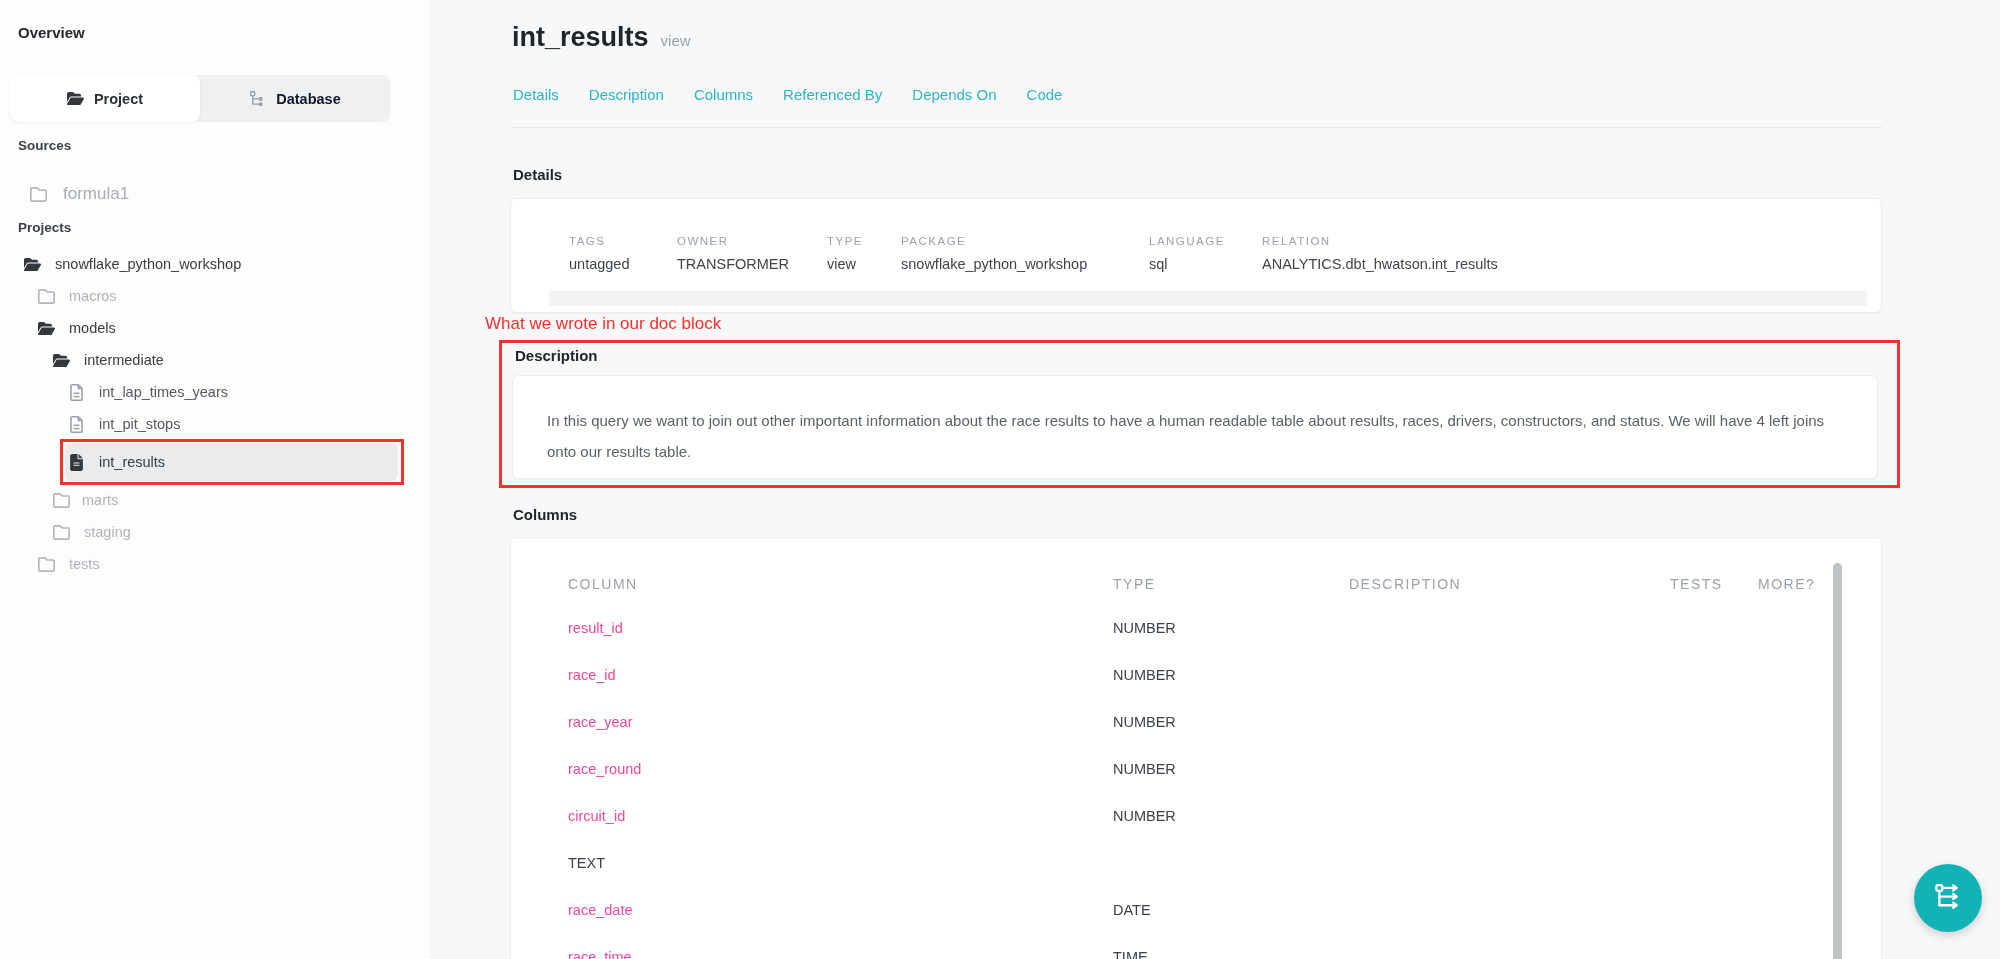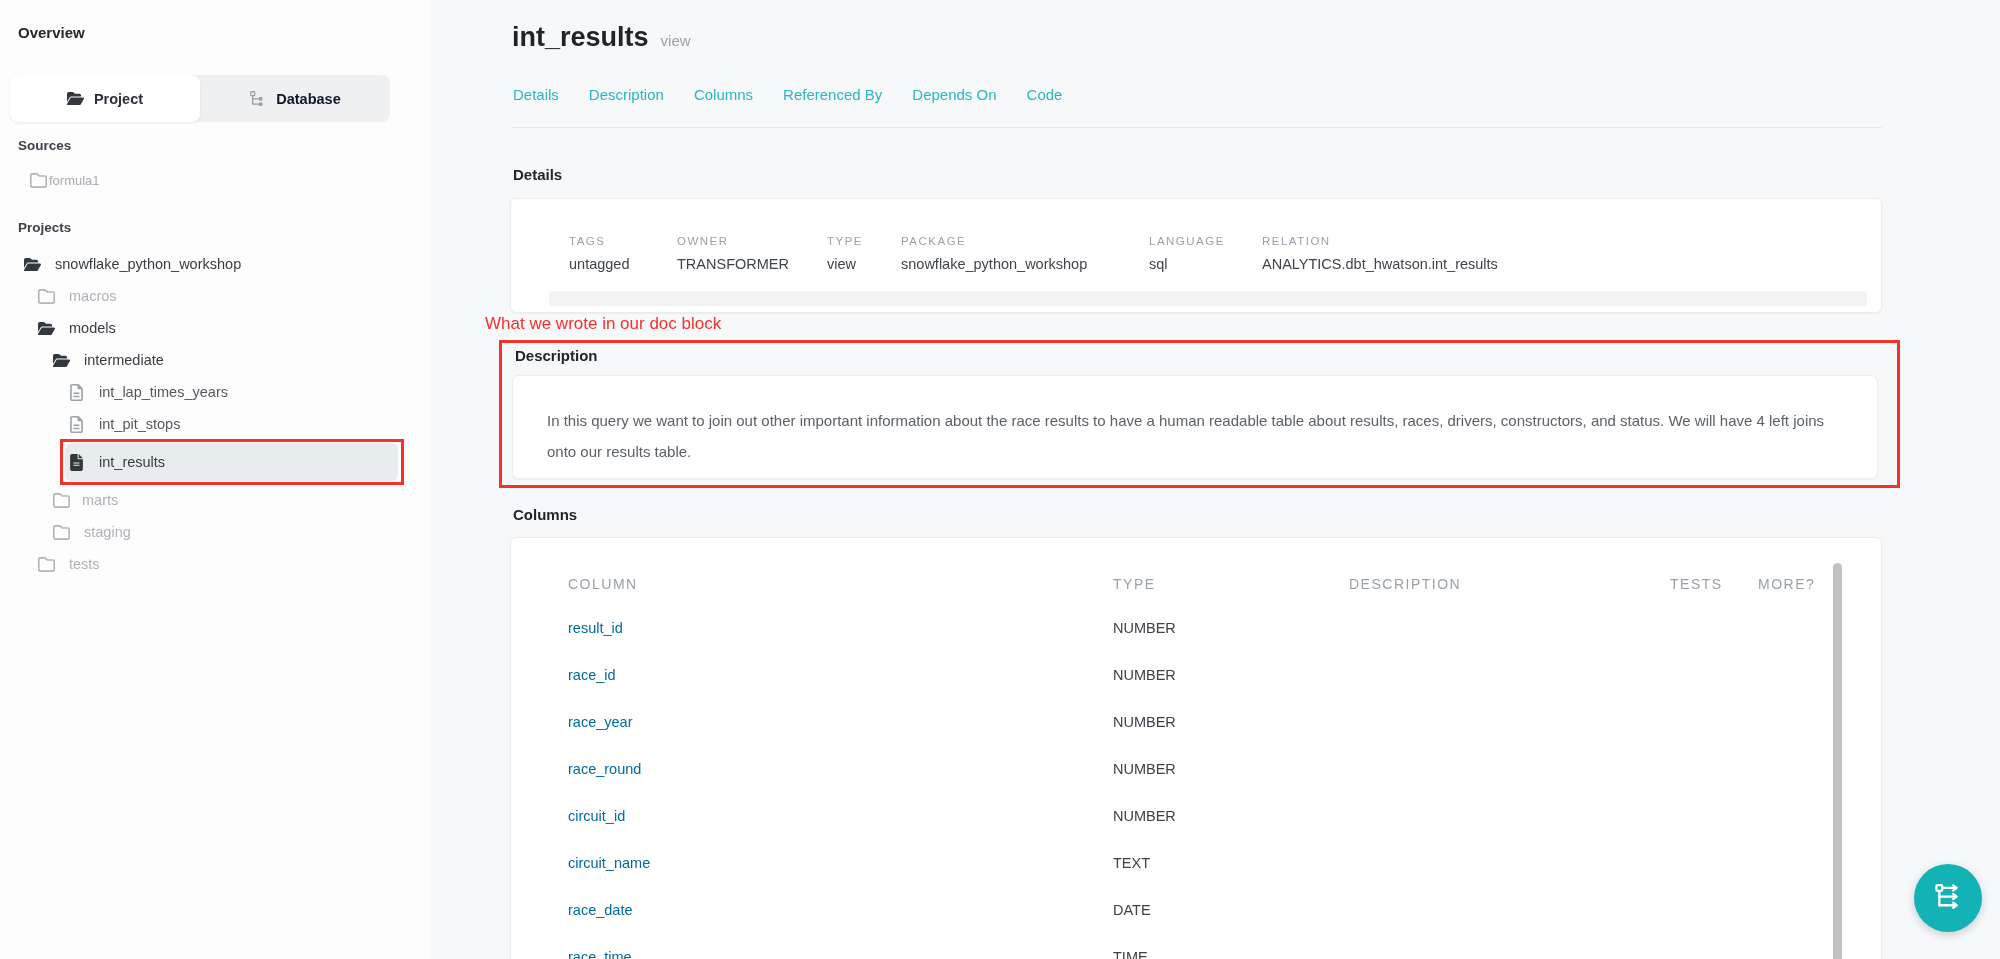--- a/index.html
+++ b/index.html
@@ -11,22 +11,22 @@
   .sidebar { position:absolute; left:0; top:0; width:430px; height:959px;
     background:#fdfdfe; }
   .overview { position:absolute; left:18px; top:24px; font-size:15px; font-weight:700; color:#23282d; }
   .toggle { position:absolute; left:10px; top:75px; width:380px; height:47px;
     background:#eef0f2; border-radius:8px; display:flex; }
   .toggle .half { flex:1; display:flex; align-items:center; justify-content:center; gap:10px;
     font-size:14.5px; font-weight:700; border-radius:8px; cursor:pointer; }
   .toggle .active { background:#ffffff; color:#2b3036; box-shadow:0 1px 3px rgba(0,0,0,.08); }
   .toggle .inactive { color:#0f172a; font-weight:600; }
   .side-label { position:absolute; left:18px; font-size:13.5px; font-weight:700; color:#3c4147; }
-  .src-row { position:absolute; left:30px; top:172px; display:flex; align-items:center; gap:2px;
-    font-size:13px; color:#a8adb3; cursor:pointer; }
+  .src-row { position:absolute; left:30px; top:184px; display:flex; align-items:center; gap:16px;
+    font-size:17px; color:#a8adb3; cursor:pointer; }
   .tree { position:absolute; left:0; top:248px; width:430px; }
   .tree-row { display:flex; align-items:center; gap:14px; height:32px; font-size:14.5px; cursor:pointer; }
   .tree-row.dark  { color:#383d42; }
   .tree-row.med   { color:#54595f; }
   .tree-row.muted { color:#aeb3b9; }
   .tree-row.selected { position:relative; height:38px; margin:3px 0; padding-left:0 !important; }
   .sel-bg { position:absolute; left:65px; right:32px; top:0; bottom:0; background:#e9ebed;
     border-radius:6px; display:flex; align-items:center; gap:14px; padding-left:3px; }
   .tree-row.selected::after { content:""; position:absolute; left:60px; right:26px; top:-4px; bottom:-4px;
     border:3px solid #f3322c; pointer-events:none; }
@@ -61,21 +61,21 @@
     background:#fff; border:1px solid #ebedf0; border-radius:6px; box-shadow:0 1px 2px rgba(0,0,0,.04); }
   .desc-text { padding:29px 34px 0; max-width:1362px; font-size:15px; line-height:31px; color:#5a6169; }
 
   .columns-card { left:-2px; top:537px; width:1372px; height:560px; }
   .tgrid { display:grid; grid-template-columns:545px 236px 321px 88px auto; align-items:center;
     padding-left:57px; }
   .thead { position:absolute; left:0; right:0; top:34px; height:24px; }
   .thead span { font-size:14px; letter-spacing:1.5px; color:#99a1aa; font-weight:500; }
   .tbody { position:absolute; left:0; right:0; top:66px; }
   .trow { height:47px; }
-  .tname { font-size:14.5px; color:#0369a1; }
+  .tname { font-size:14.5px; color:#ec4899; }
   .ttype { font-size:14.5px; color:#3c4248; }
   .vscroll { position:absolute; left:1322px; top:25px; width:9px; bottom:8px;
     background:#c0c3c6; border-radius:5px; }
 
   .fab { position:absolute; left:1914px; top:864px; width:68px; height:68px; border-radius:50%;
     background:#12b2b5; box-shadow:0 3px 10px rgba(0,0,0,.18); display:flex;
     align-items:center; justify-content:center; cursor:pointer; }
   .fab svg { width:30px; height:30px; }
 </style>
 </head>
@@ -300,21 +300,20 @@
           <span></span>
         </div>
         <div class="tgrid trow">
           <span class="tname">circuit_id</span>
           <span class="ttype">NUMBER</span>
           <span></span>
           <span></span>
           <span></span>
         </div>
         <div class="tgrid trow">
-          <span class="tname">circuit_name</span>
           <span class="ttype">TEXT</span>
           <span></span>
           <span></span>
           <span></span>
         </div>
         <div class="tgrid trow">
           <span class="tname">race_date</span>
           <span class="ttype">DATE</span>
           <span></span>
           <span></span>

